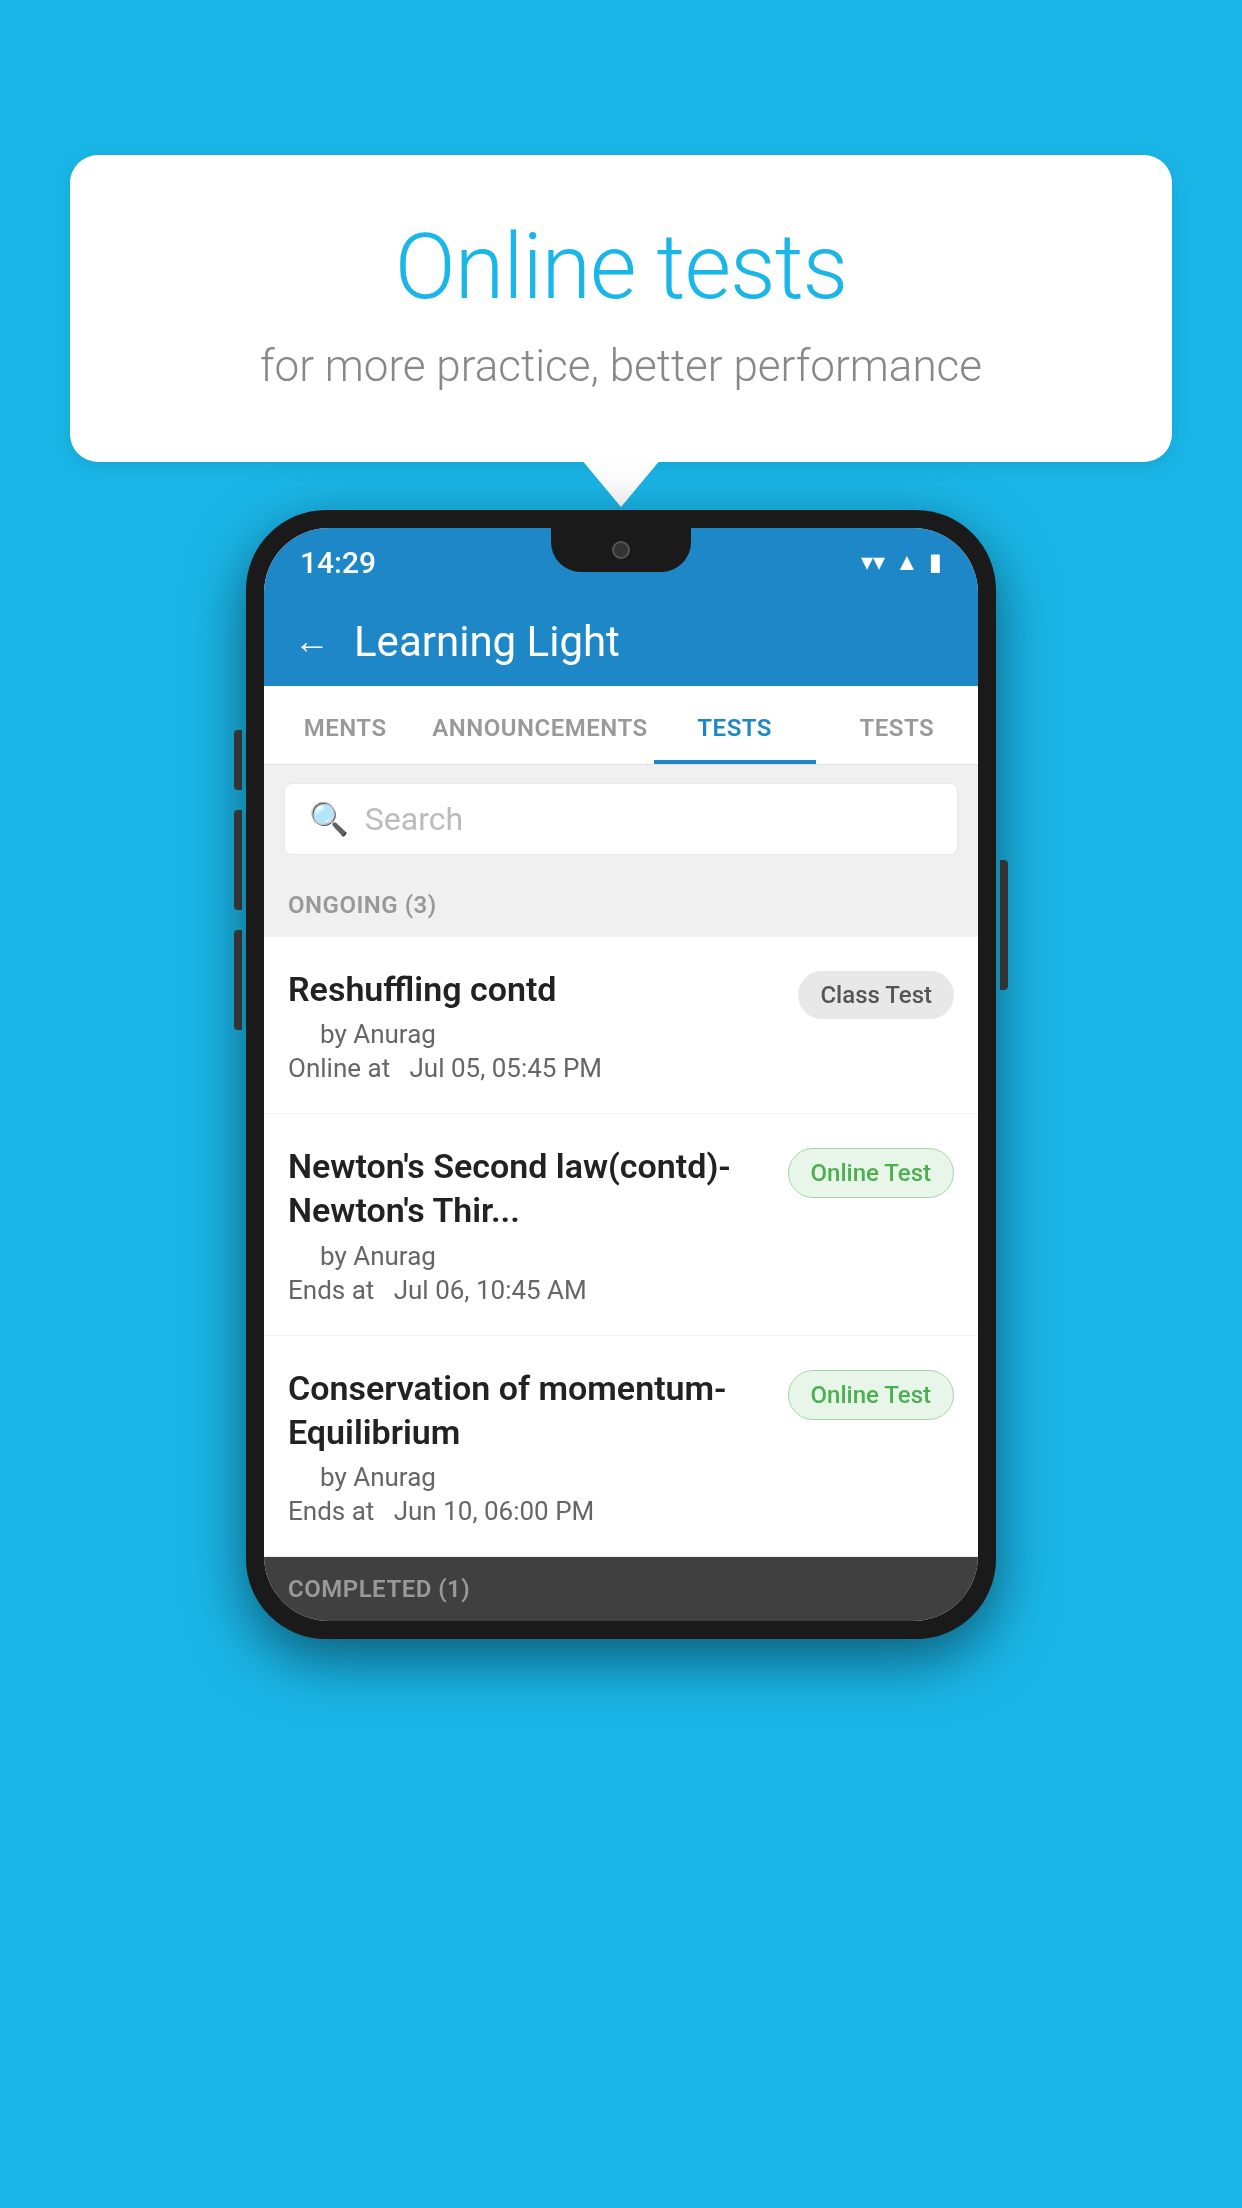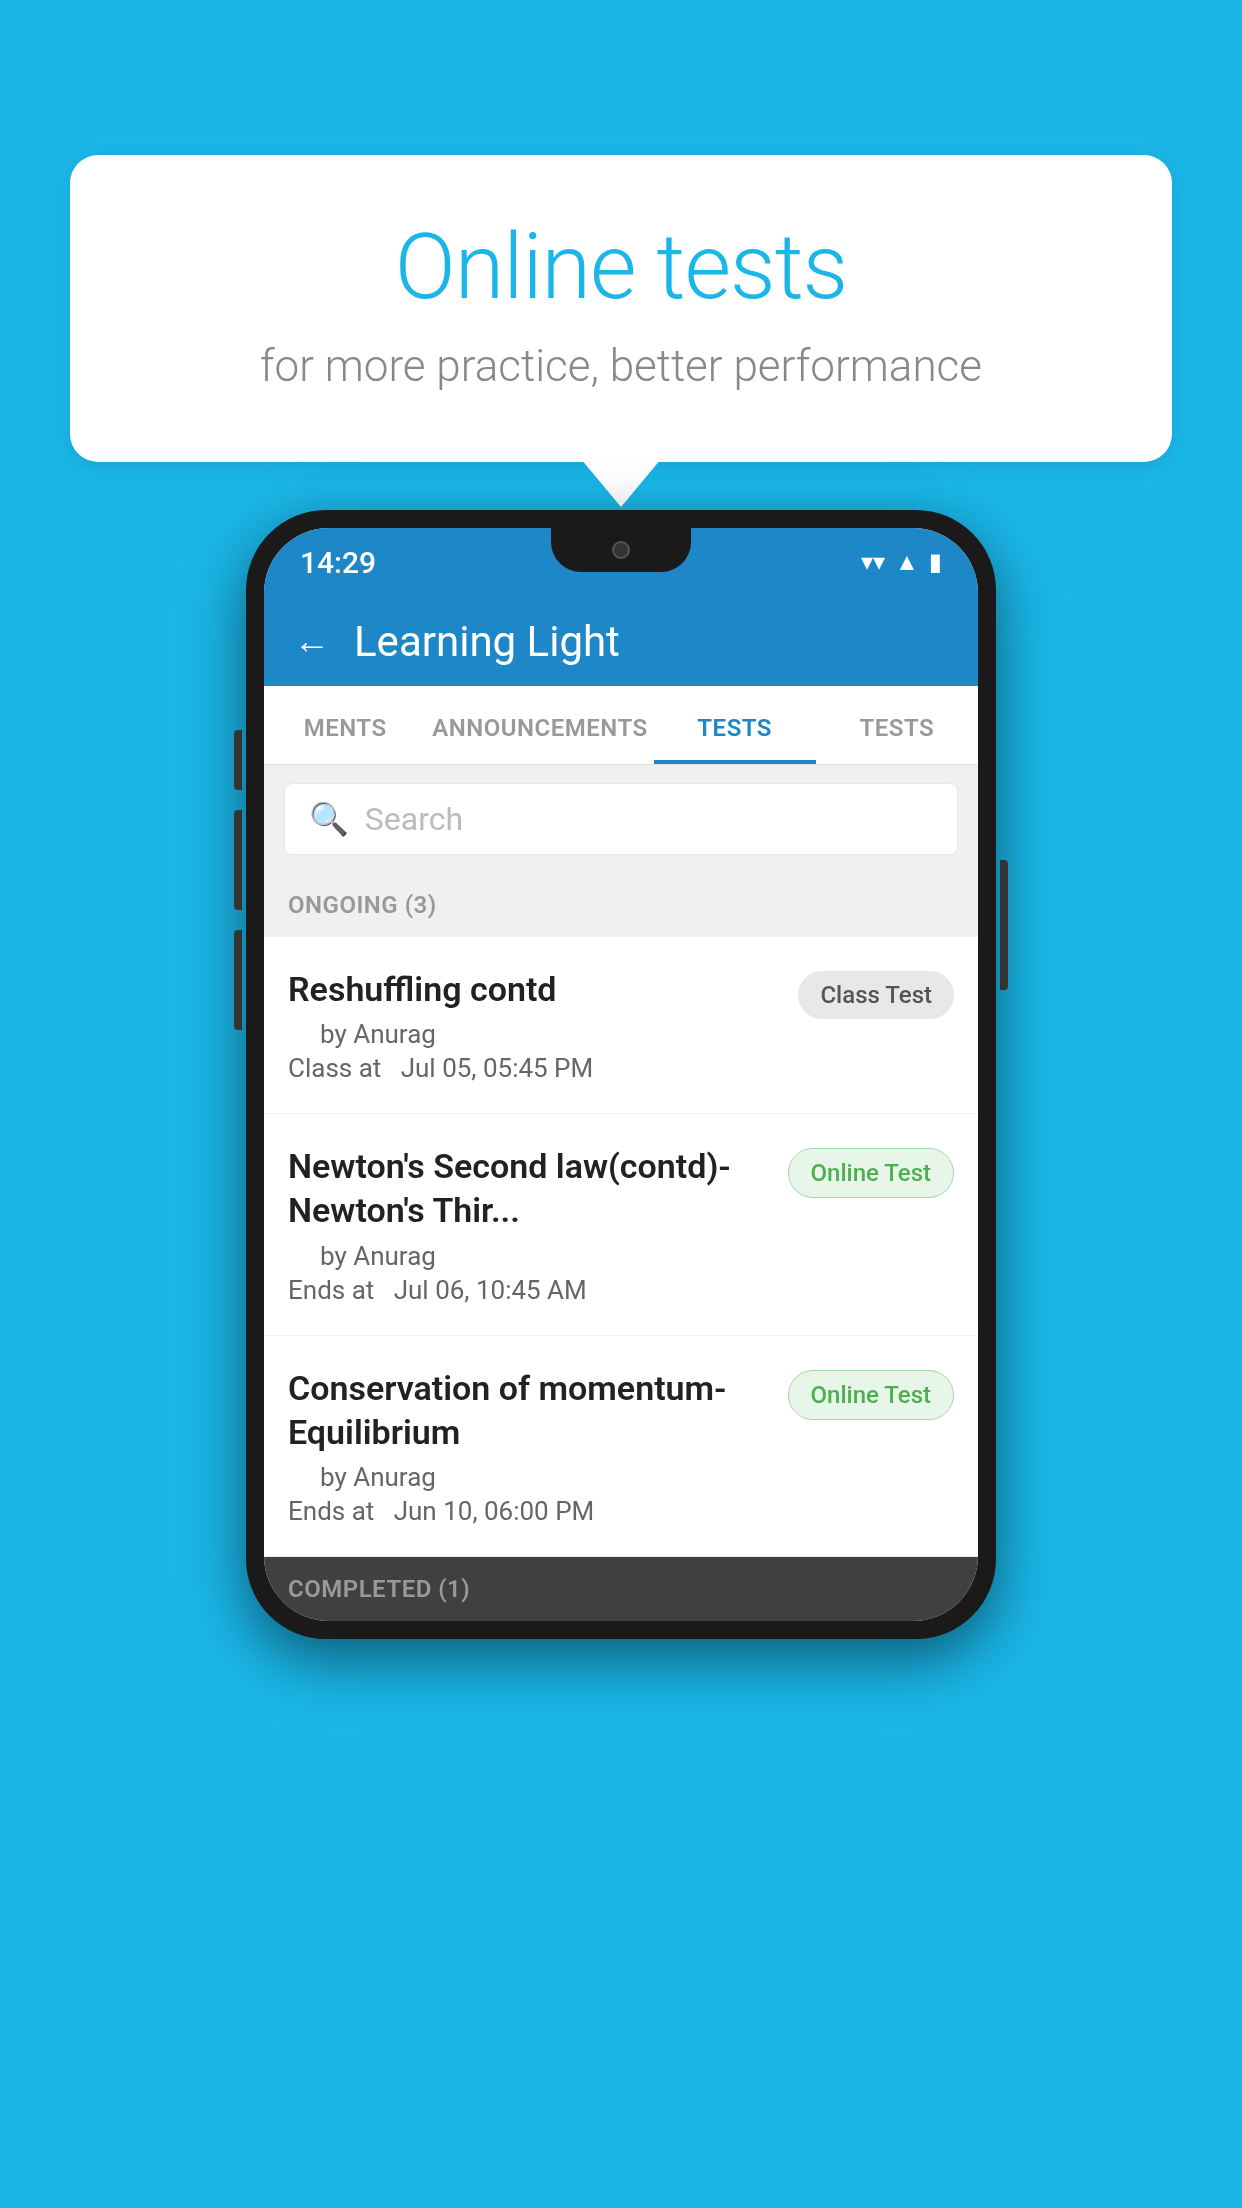--- a/index.html
+++ b/index.html
@@ -399,21 +399,21 @@
         <span class="section-label">ONGOING (3)</span>
       </div>
 
       <div class="test-list">
 
         <div class="test-item">
           <div class="test-info">
             <div class="test-name">Reshuffling contd</div>
             <div class="test-by">by Anurag</div>
             <div class="test-date">
-              <span>Class at</span>
+              <span>Online at</span>
               &nbsp;
               <span>Jul 05, 05:45 PM</span>
             </div>
           </div>
           <div class="test-badge badge-class">Class Test</div>
         </div>
 
         <div class="test-item">
           <div class="test-info">
             <div class="test-name">Newton's Second law(contd)-Newton's Thir...</div>

